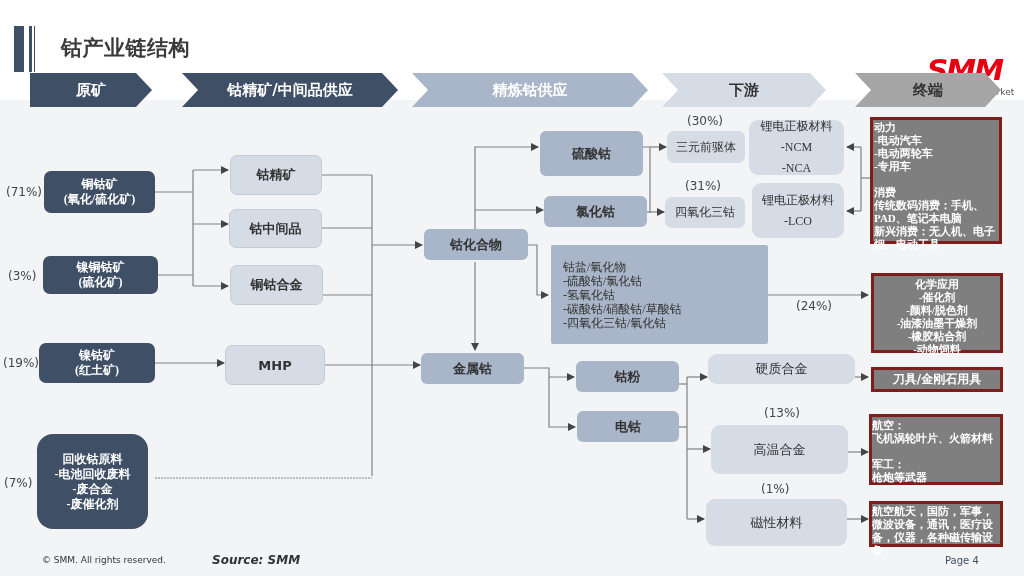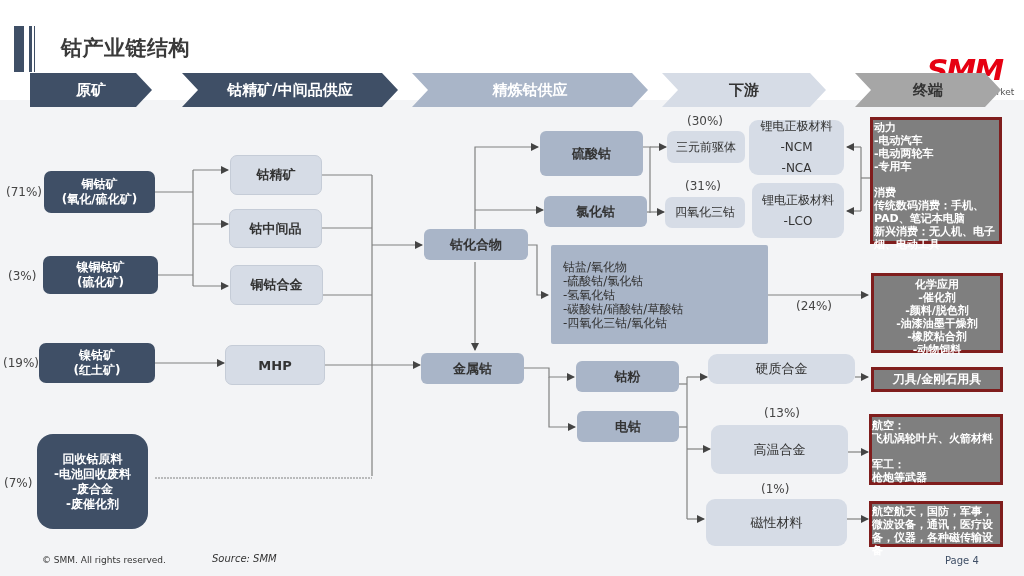--- a/index.html
+++ b/index.html
@@ -16,24 +16,24 @@
     clip-path:polygon(0 0, calc(100% - 16px) 0, 100% 50%, calc(100% - 16px) 100%, 0 100%, 16px 50%);}
   .stage.first{clip-path:polygon(0 0, calc(100% - 16px) 0, 100% 50%, calc(100% - 16px) 100%, 0 100%);}
   .node{position:absolute;display:flex;align-items:center;justify-content:center;text-align:center;box-sizing:border-box;font-size:13px;}
   .dark{background:#3f4f66;color:#fff;font-weight:bold;border-radius:7px;font-size:12px;line-height:15px;}
   .light{background:#d6dce6;color:#333;font-weight:bold;border-radius:7px;border:1px solid #c5ccd7;text-align:right;}
   .mid{background:#a9b5c8;color:#333;font-weight:bold;border-radius:6px;}
   .pale{background:#d6dce6;color:#333;border-radius:7px;font-weight:normal;}
   .gray{position:absolute;background:#7f7f7f;color:#fff;font-size:11px;line-height:13px;box-sizing:border-box;border:3px solid #7f1d1d;font-weight:bold;}
   .pct{position:absolute;font-size:12px;color:#444;}
   .footer-copy{position:absolute;left:42px;top:555px;font-size:9px;color:#333;}
-  .footer-src{position:absolute;left:212px;top:553px;font-size:10px;color:#333;font-style:italic;}
+  .footer-src{position:absolute;left:212px;top:553px;font-size:12px;color:#333;font-style:italic;font-weight:bold;}
   .footer-page{position:absolute;left:945px;top:555px;font-size:10px;color:#3f4f66;}
   svg.lines{position:absolute;left:0;top:0;}
-  .multiline{white-space:pre-line;}
+  .multiline{white-space:pre-line;font-family:Liberation Serif, serif;}
 </style>
 </head>
 <body>
 
 <div class="topband"></div>
 <div class="bar1"></div>
 <div class="bar2"></div>
 <div class="bar3"></div>
 <div class="title">钴产业链结构</div>
 <div class="logo">

